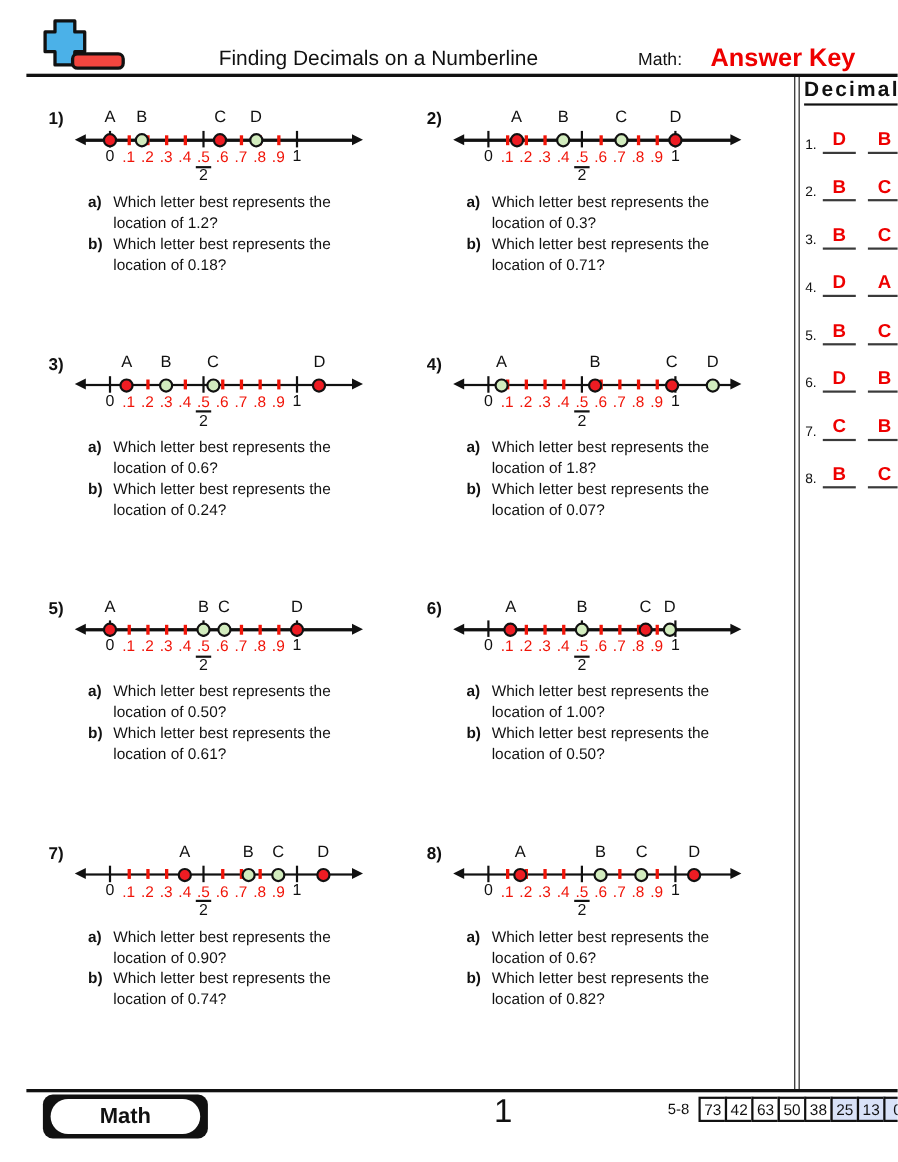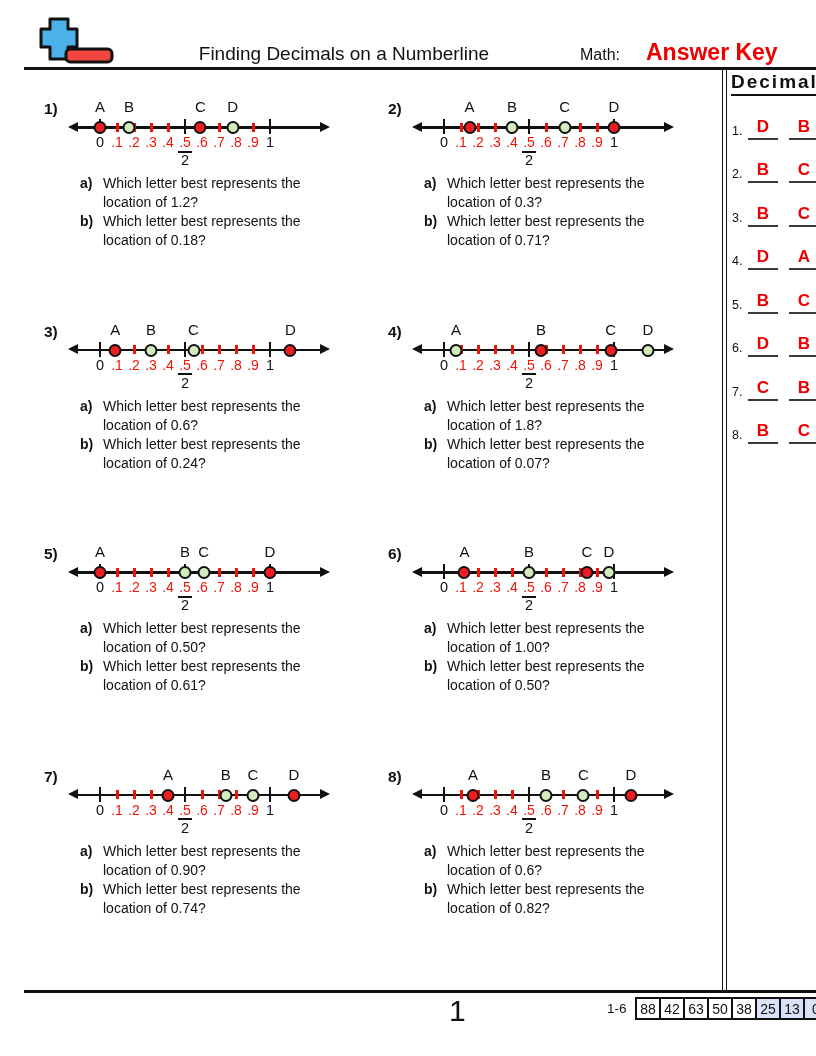--- a/index.html
+++ b/index.html
@@ -545,24 +545,27 @@
         </div>
         <div class="ans-row">
           <span class="ans-num">8.</span>
                    <span class="ans-slot">B</span>
                    <span class="ans-slot">C</span>
         </div>
       </div>
   </aside>
 
   <div class="footer-rule"></div>
+  <div class="math-badge">
+    <div class="math-badge-pill">Math</div>
+  </div>
   <div class="page-number">1</div>
-  <div class="score-range">1-6</div>
+  <div class="score-range">5-8</div>
   <div class="score-table">
-      <div class="score-cell">88</div>
+      <div class="score-cell">73</div>
       <div class="score-cell">42</div>
       <div class="score-cell">63</div>
       <div class="score-cell">50</div>
       <div class="score-cell">38</div>
       <div class="score-cell shaded">25</div>
       <div class="score-cell shaded">13</div>
       <div class="score-cell shaded">0</div>
     </div>
 
 </div>

